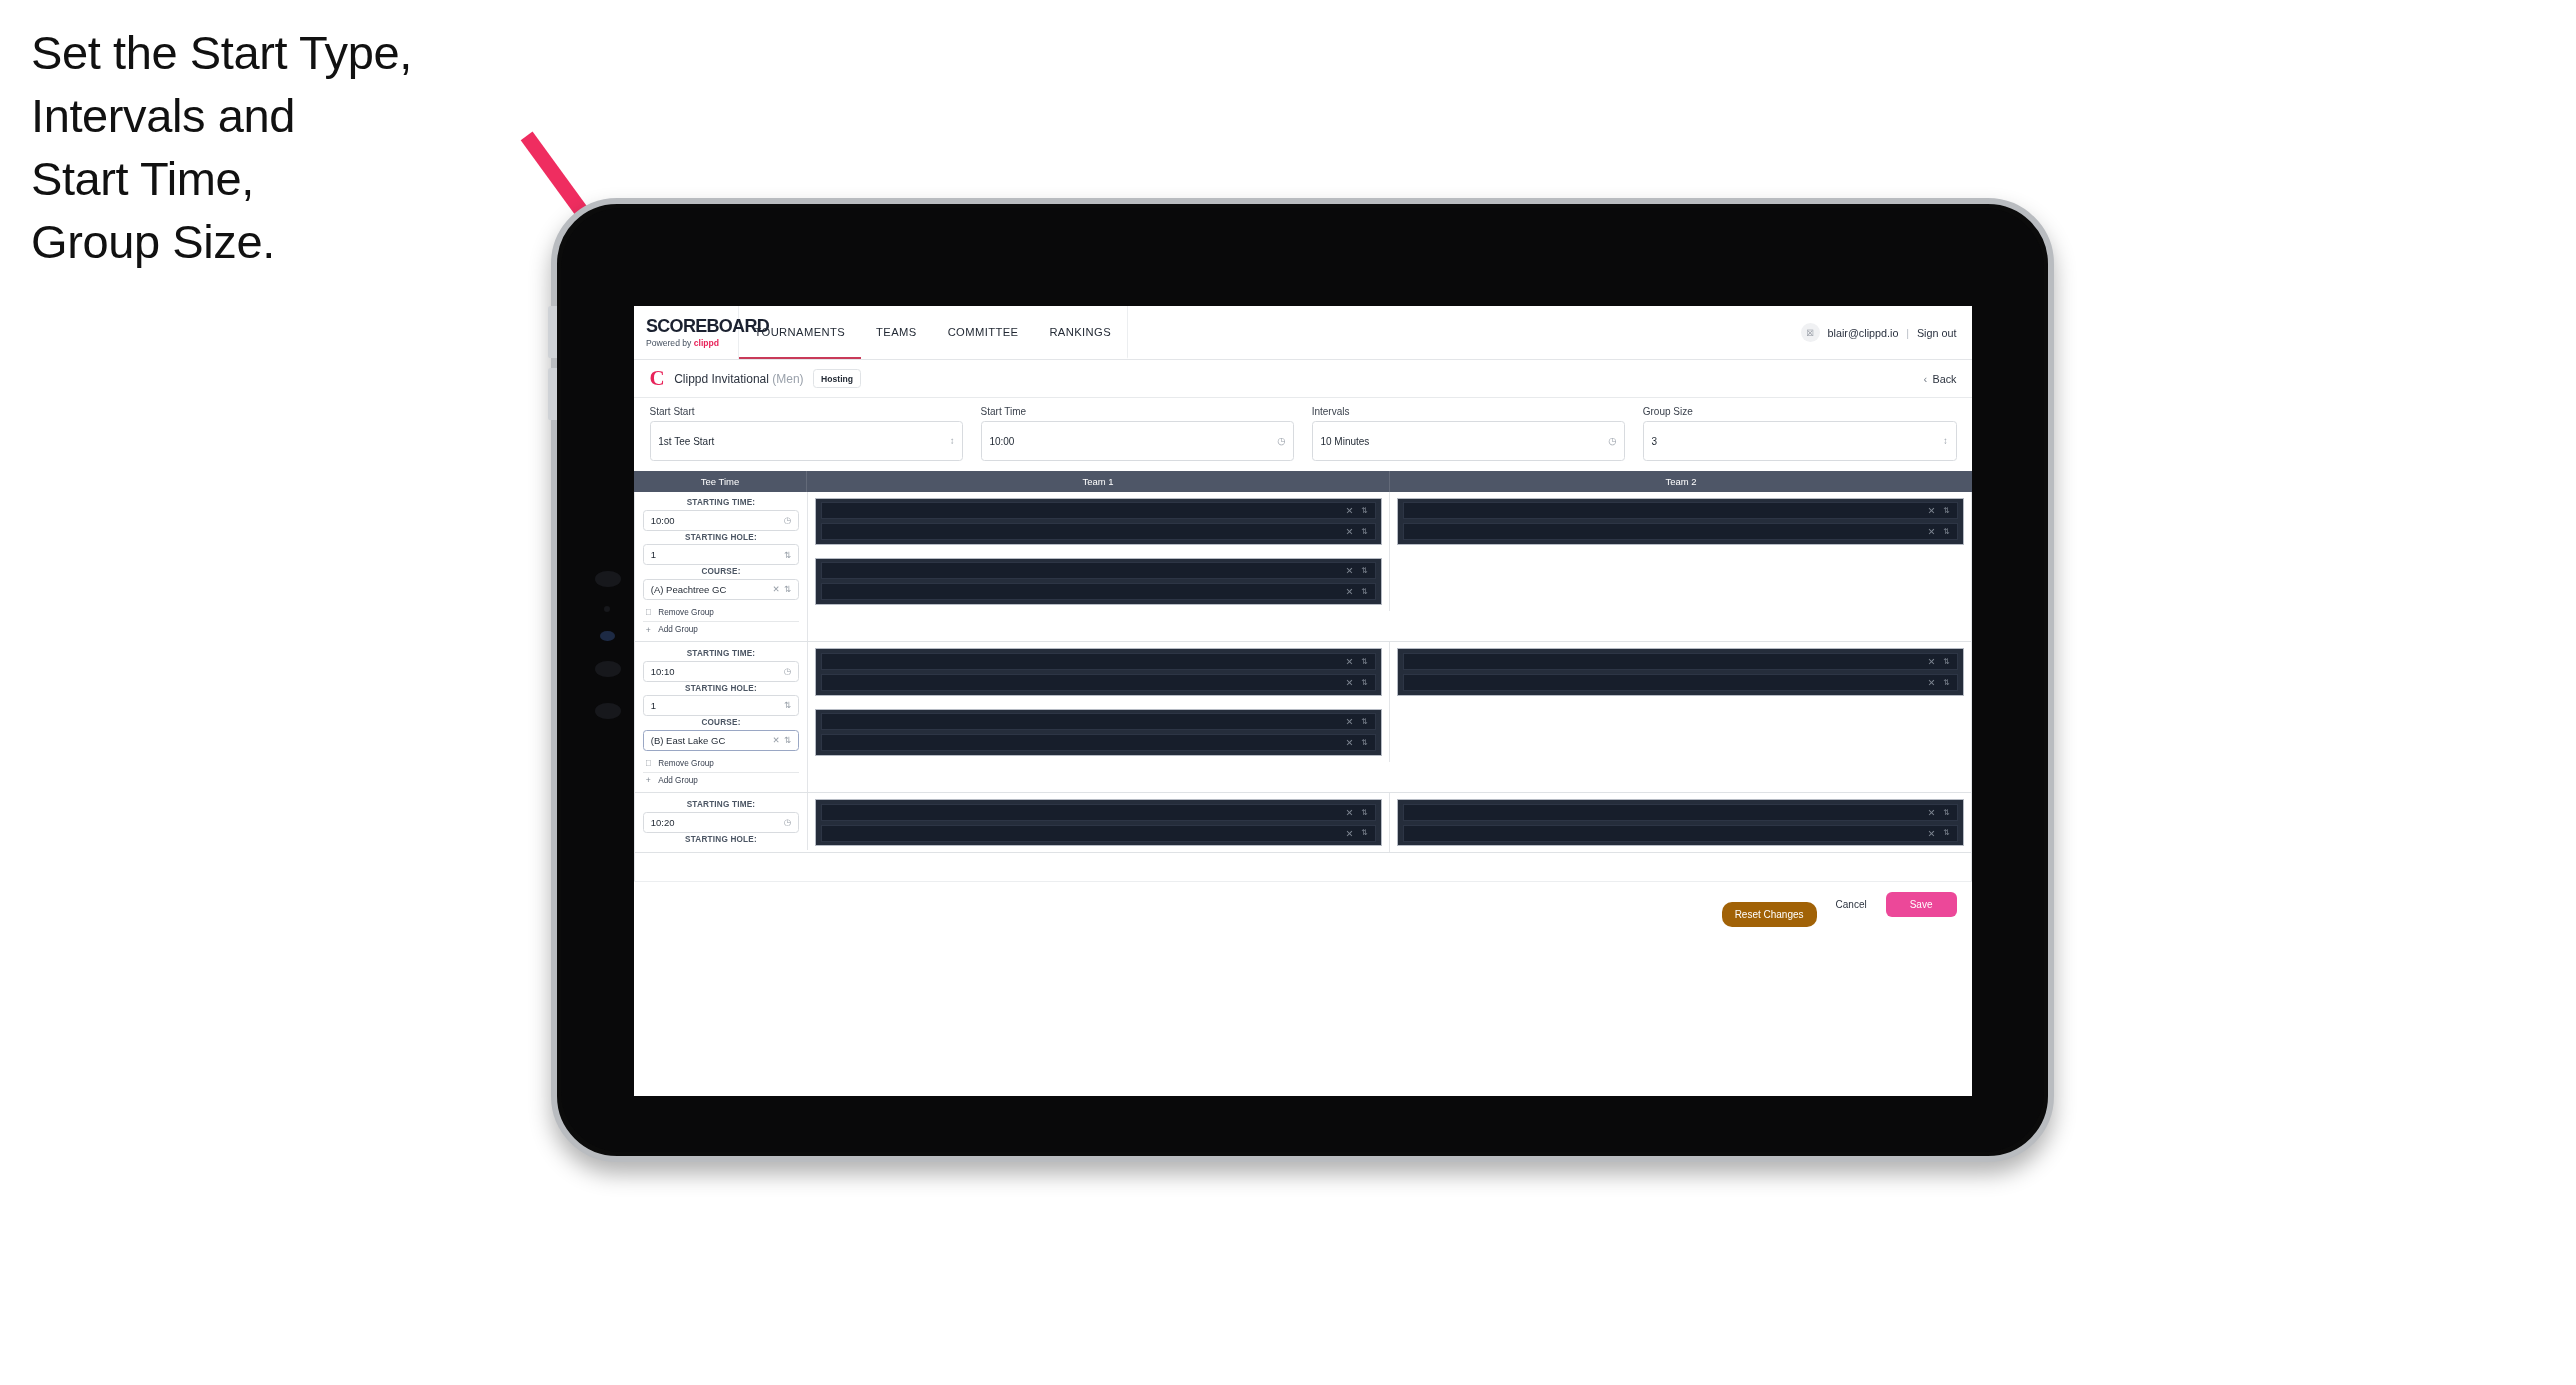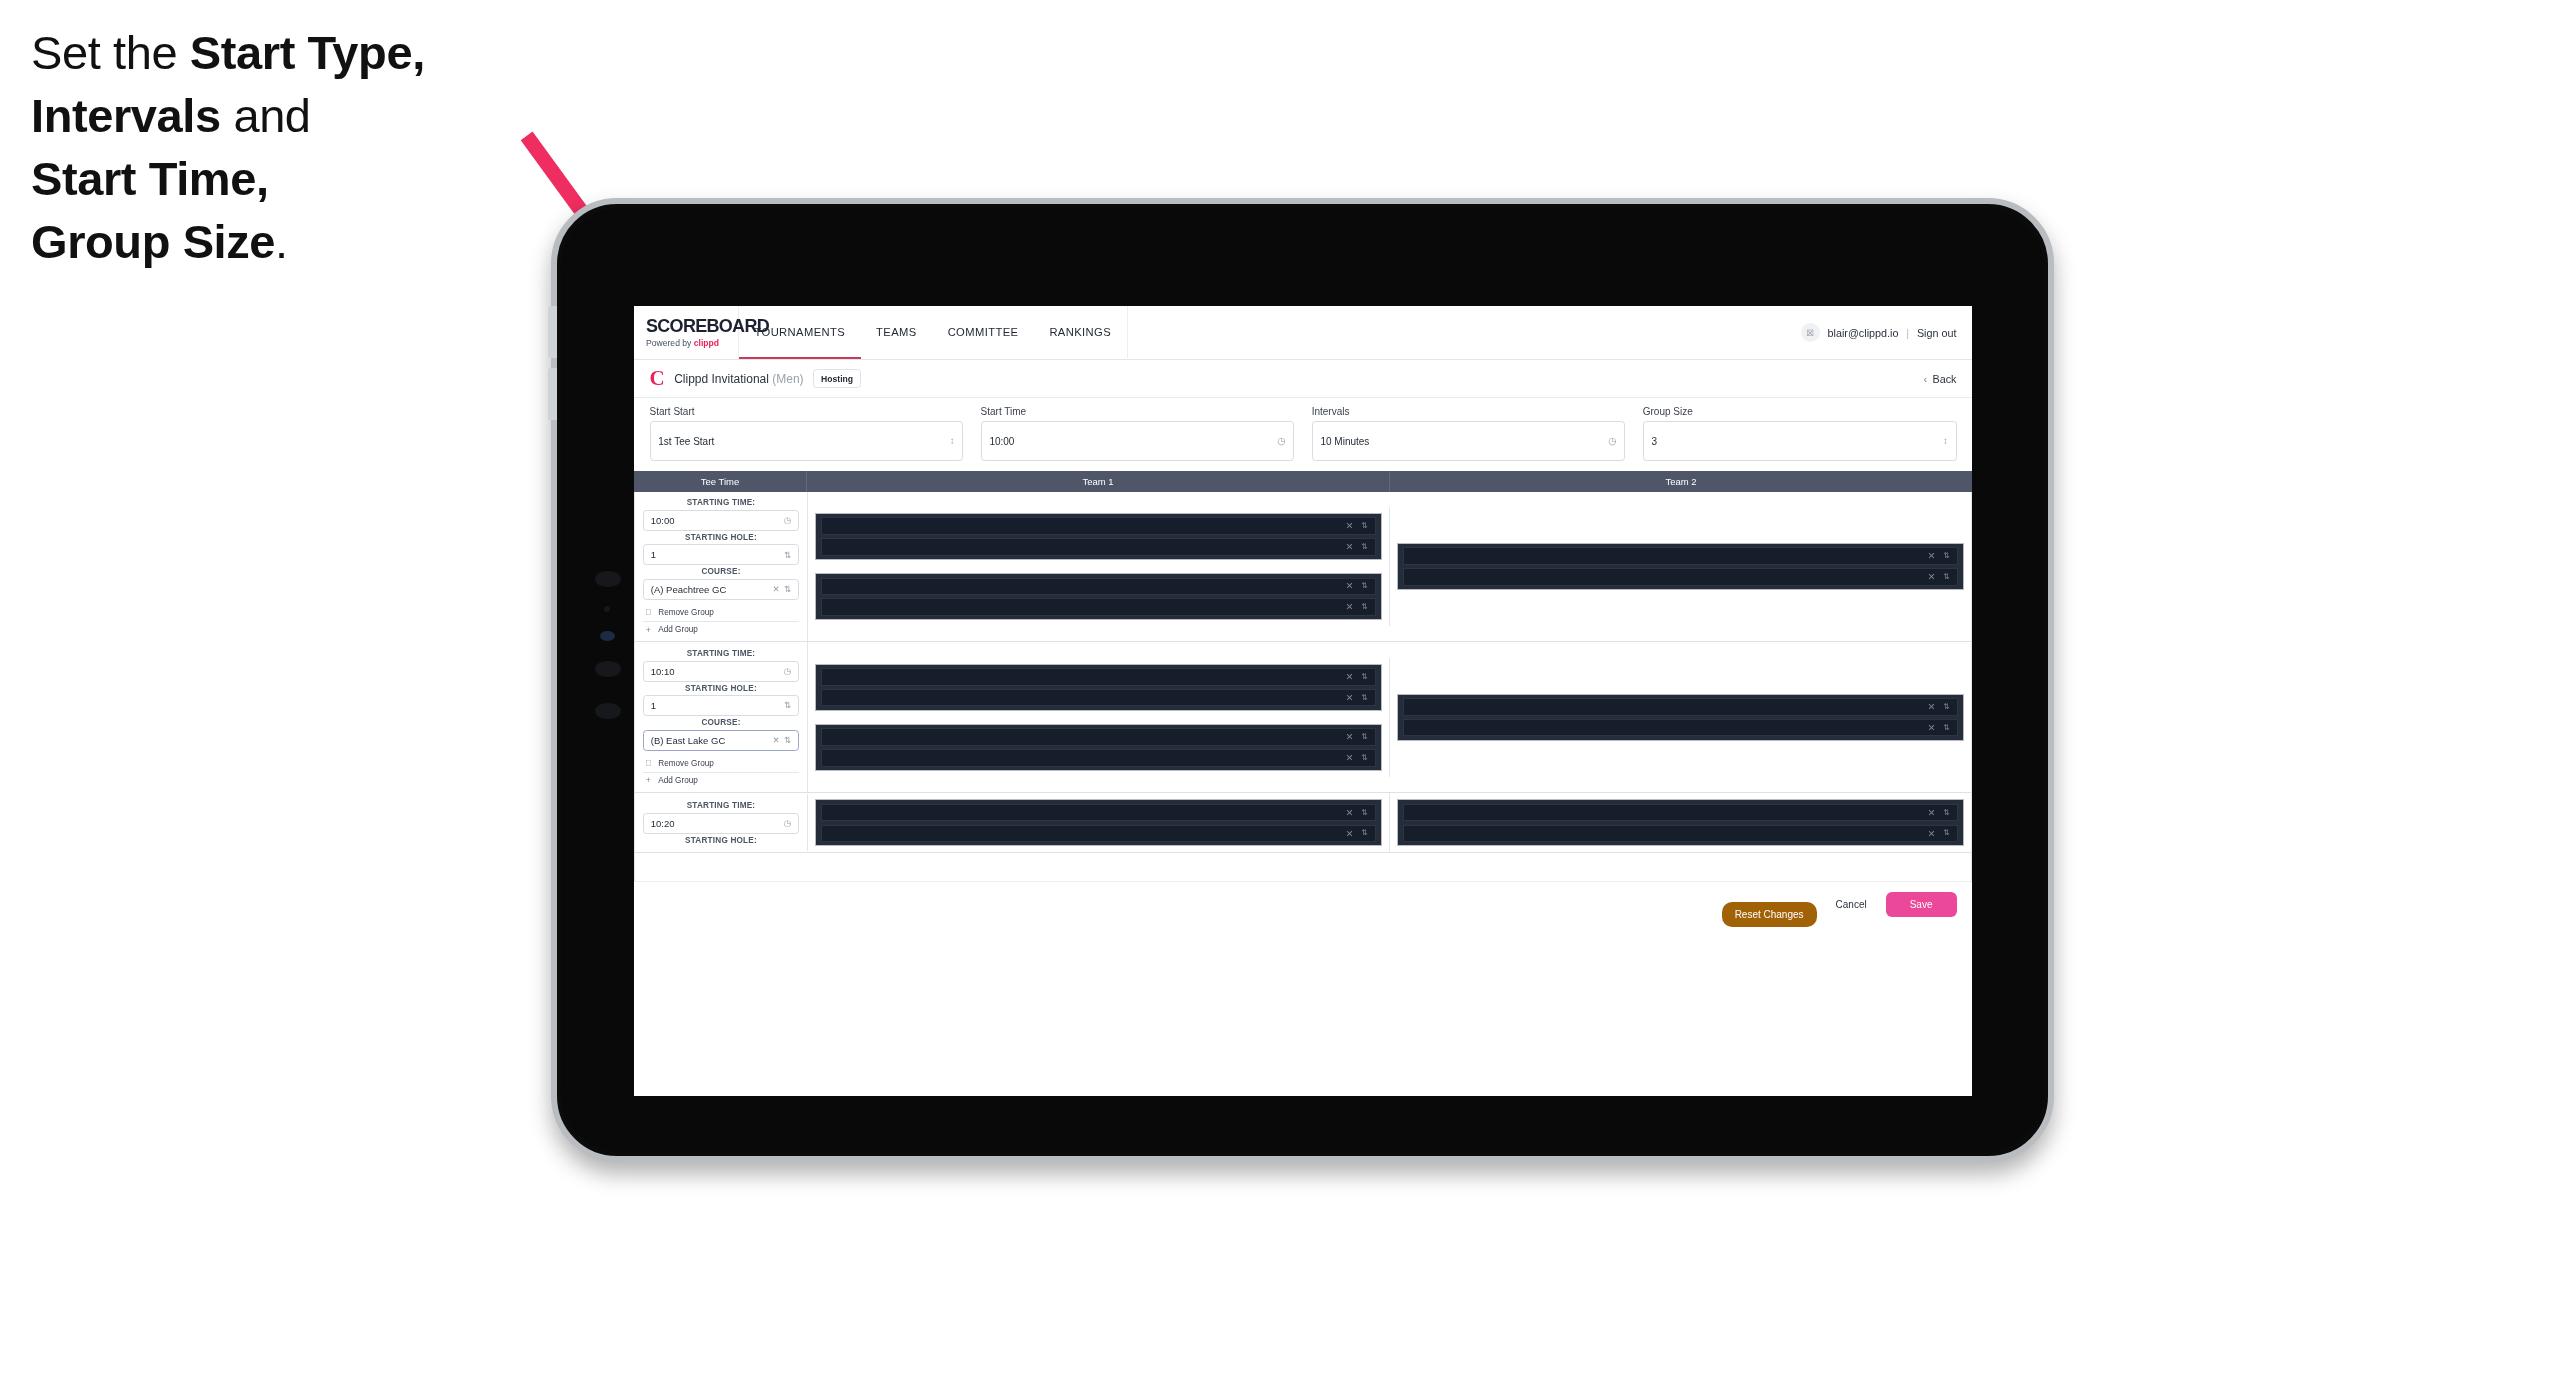--- a/index.html
+++ b/index.html
@@ -13,21 +13,21 @@
   
   #caption {
     position: absolute;
     left: 31px; top: 22.4px;
     width: 552px;
     font-size: 47px;
     line-height: 1.34;
     color: #111111;
     letter-spacing: -0.4px;
   }
-  #caption .b { font-weight: 700; }
+  #caption .b { font-weight: 400; }
   #caption .n { font-weight: 400; }
 
   
   #arrow { position: absolute; left: 518px; top: 129px; width: 362px; height: 362px; }
 
   
   #tablet {
     position: absolute;
     left: 551px; top: 198px;
     width: 1503px; height: 964px;
@@ -151,21 +151,21 @@
   .th {
     display: flex; align-items: center; justify-content: center;
     color: #ffffff; font-size: 9.5px; font-weight: 400;
   }
   .th.tee { width: 173px; border-right: 0.9px solid #636a79; }
   .th.team { flex: 1; border-right: 0.9px solid #636a79; }
   .th.team:last-child { border-right: none; }
 
   #tbody { position: relative; height: 389px; overflow: hidden;
            border-left: 0.9px solid #e3e5e8; border-right: 0.9px solid #e3e5e8; }
-  .trow { display: flex; border-bottom: 0.9px solid #dfe2e5; align-items: center; }
+  .trow { display: flex; border-bottom: 0.9px solid #dfe2e5; align-items: flex-start; }
   .cell-tee {
     width: 173px; border-right: 0.9px solid #e3e5e8;
     padding: 5.2px 7.8px 4.3px 7.8px; background: #fff;
   }
   .fl-label {
     text-align: center; font-size: 8.2px; font-weight: 700;
     color: #4b5563; letter-spacing: 0.2px; margin: 1.7px 0 2.6px 0;
   }
   .fl-box {
     height: 21px; border: 0.9px solid #d8dbdf; border-radius: 3.5px;

